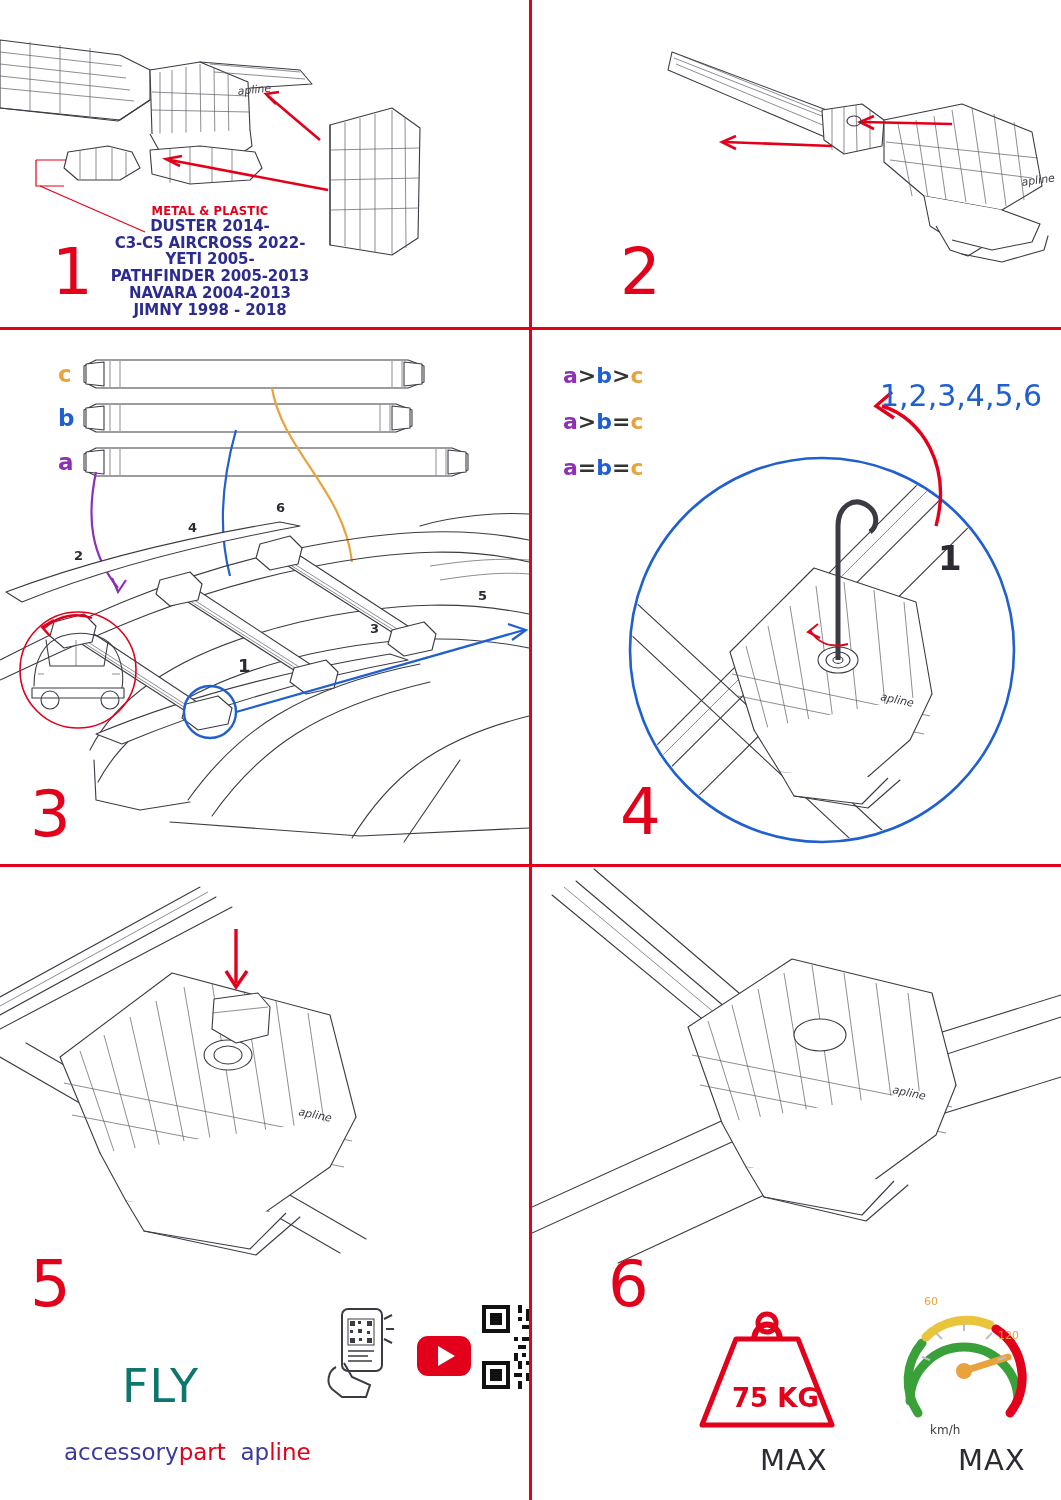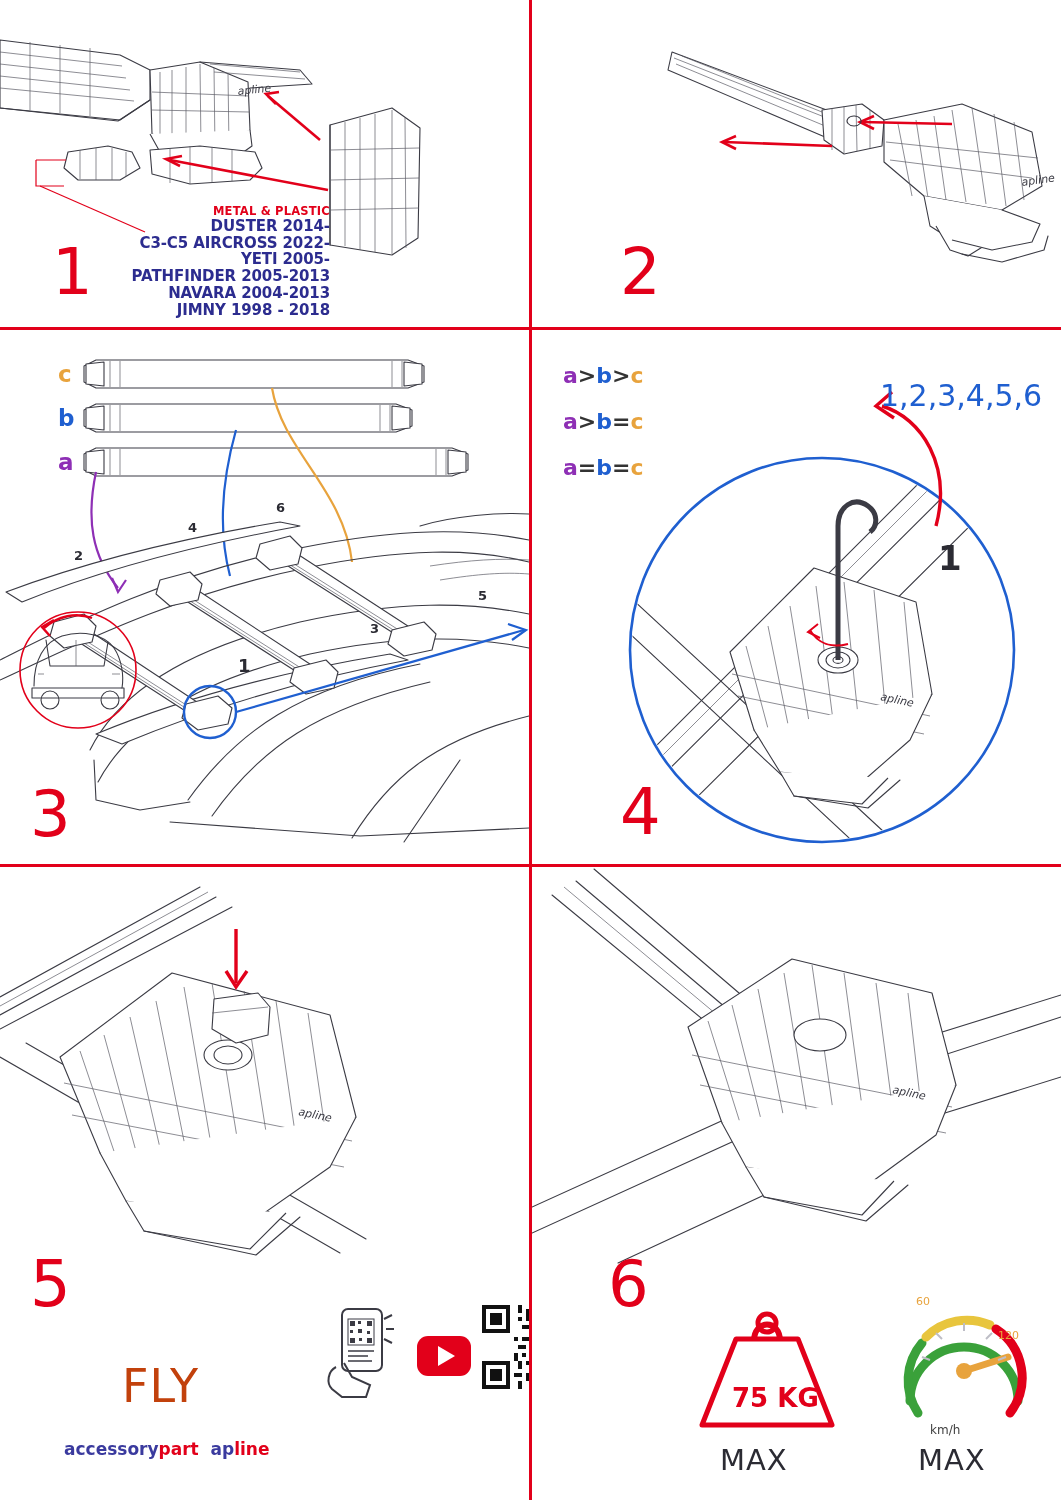--- a/index.html
+++ b/index.html
@@ -57,21 +57,21 @@
   .ln { fill: none; stroke: #3b3b44; stroke-width: 1.1; stroke-linejoin: round; stroke-linecap: round; }
   .ln-t { fill: none; stroke: #5c5c66; stroke-width: 0.7; }
   .ln-f { fill: #ffffff; stroke: #3b3b44; stroke-width: 1.1; stroke-linejoin: round; }
   .arr-red { fill: none; stroke: #e2001a; stroke-width: 2.6; }
   .arr-blue { fill: none; stroke: #1f5fd0; stroke-width: 2.2; }
   .thin-red { fill: none; stroke: #e2001a; stroke-width: 1.2; }
 
   
   .mp-block {
     position: absolute;
-    text-align: right;
+    text-align: center;
     line-height: 1.12;
     white-space: nowrap;
   }
   .mp-title {
     color: #e2001a;
     font-size: 11.5px;
     font-weight: 700;
     font-family: "DejaVu Sans", sans-serif;
     letter-spacing: 0.2px;
   }
@@ -139,42 +139,43 @@
     font-size: 34px;
     color: #2b2b33;
   }
 
   
   .fly {
     position: absolute;
     font-family: "DejaVu Sans", sans-serif;
     font-size: 46px;
     font-weight: 400;
-    color: #c2410c;
+    color: #0f766e;
     letter-spacing: 1px;
   }
   .brandline {
     position: absolute;
     font-family: "DejaVu Sans", sans-serif;
-    font-size: 17px;
-    font-weight: 700;
+    font-size: 23px;
+    font-weight: 400;
     white-space: nowrap;
   }
   .brandline .accessory { color: #3a3a9e; }
   .brandline .part { color: #e2001a; }
   .brandline .ap { color: #3a3a9e; }
   .brandline .line { color: #e2001a; }
 
   
   .maxlbl {
     position: absolute;
     font-family: "DejaVu Sans", sans-serif;
     font-size: 29px;
     color: #2b2b33;
     letter-spacing: 1px;
+    margin-left: 40px;
   }
   .kgtxt {
     position: absolute;
     font-family: "DejaVu Sans", sans-serif;
     font-size: 26px;
     font-weight: 700;
     color: #e2001a;
   }
   .kmh {
     position: absolute;
@@ -590,19 +591,19 @@
       <circle cx="68" cy="74" r="8" style="fill:#e8a33d"></circle>
       <path d="M68,74 L112,60" style="stroke:#e8a33d;stroke-width:7;stroke-linecap:round;fill:none"></path>
       <g style="stroke:#bdbdc6;stroke-width:2">
         <path d="M40,36 L46,42"></path>
           <path d="M68,26 L68,34"></path>
           <path d="M96,36 L90,42"></path>
         <path d="M26,60 L34,63"></path>
           <path d="M110,60 L102,63"></path>
       </g>
     </svg>
-    <div class="gauge-num" style="left:384px; top:428px;">60</div>
+    <div class="gauge-num" style="left:392px; top:428px;">60</div>
     <div class="gauge-num" style="left:466px; top:462px;">120</div>
     <div class="kmh" style="left:398px; top:556px;">km/h</div>
     <div class="maxlbl" style="left:386px; top:576px;">MAX</div>
   </div>
 
 </div>
 
 </body></html>

